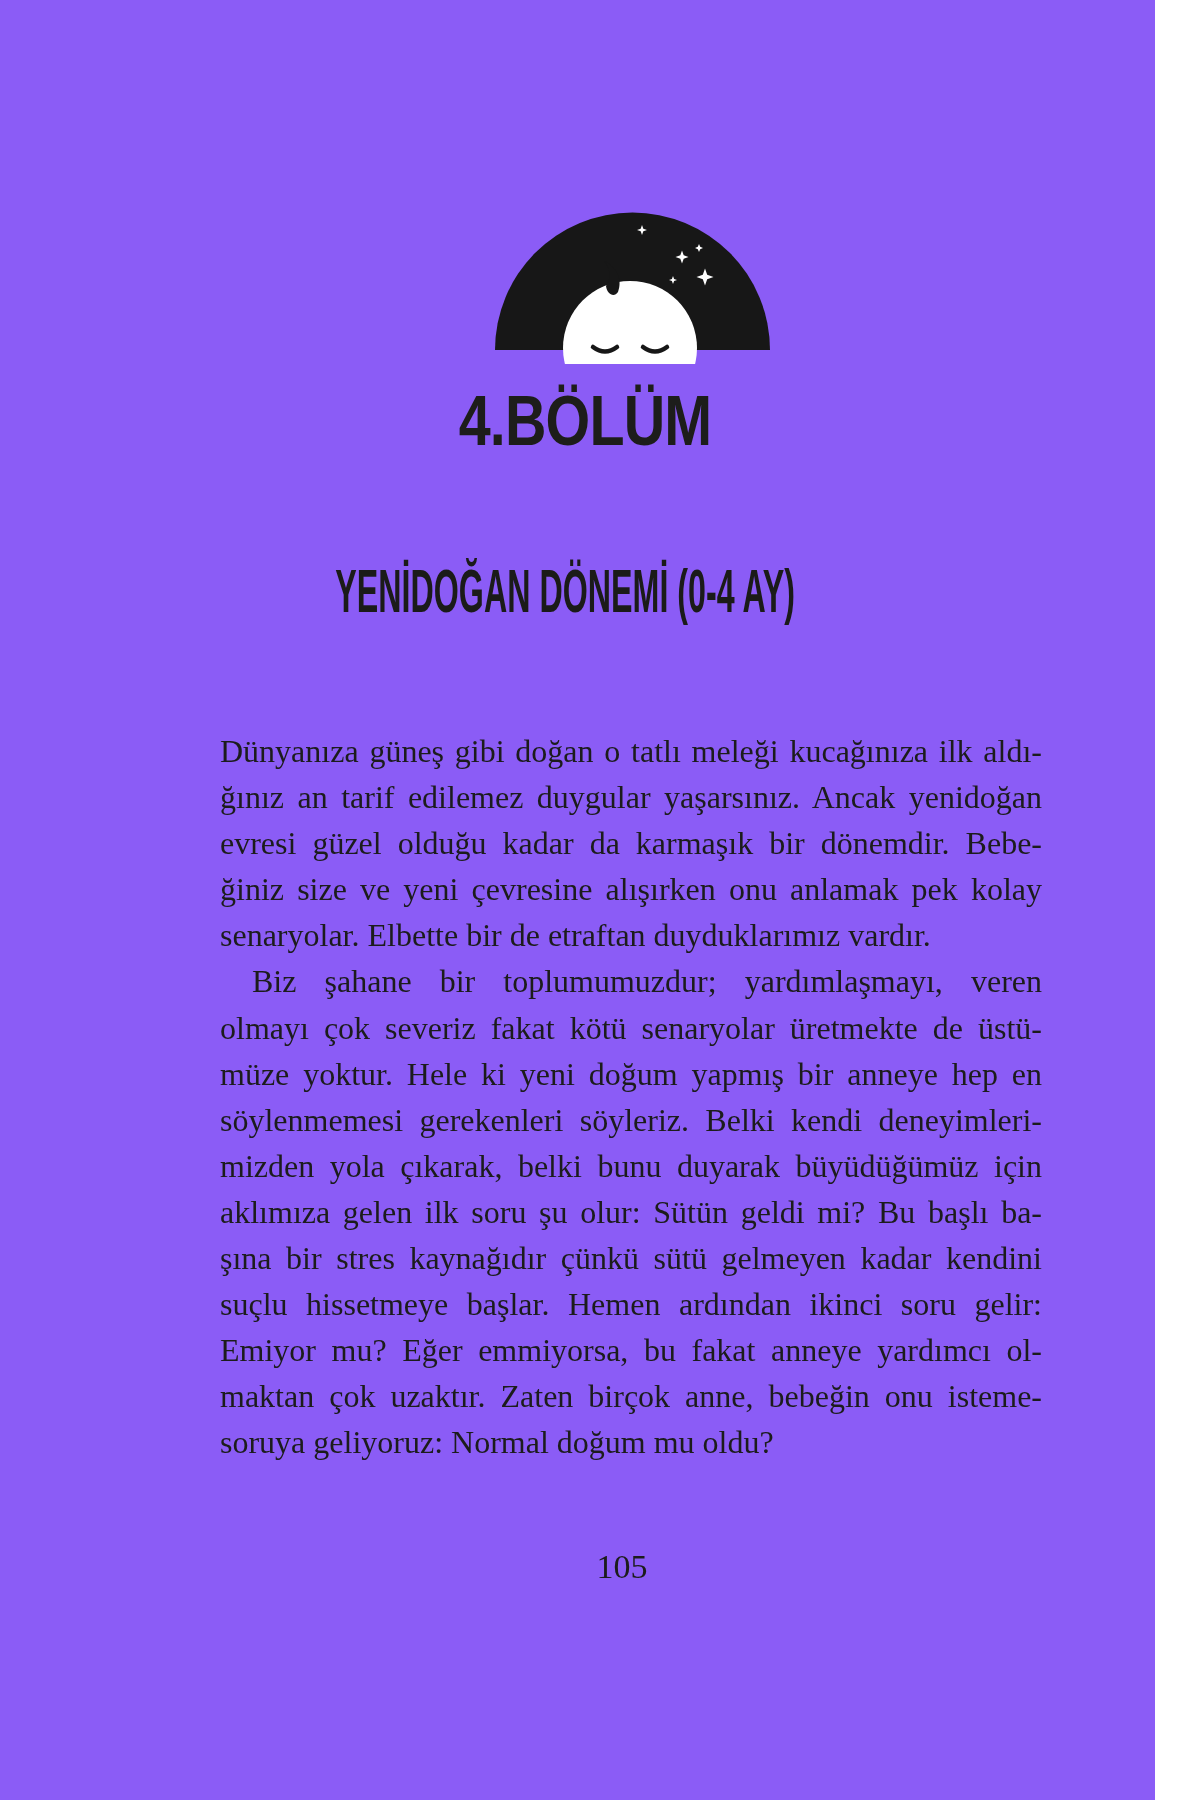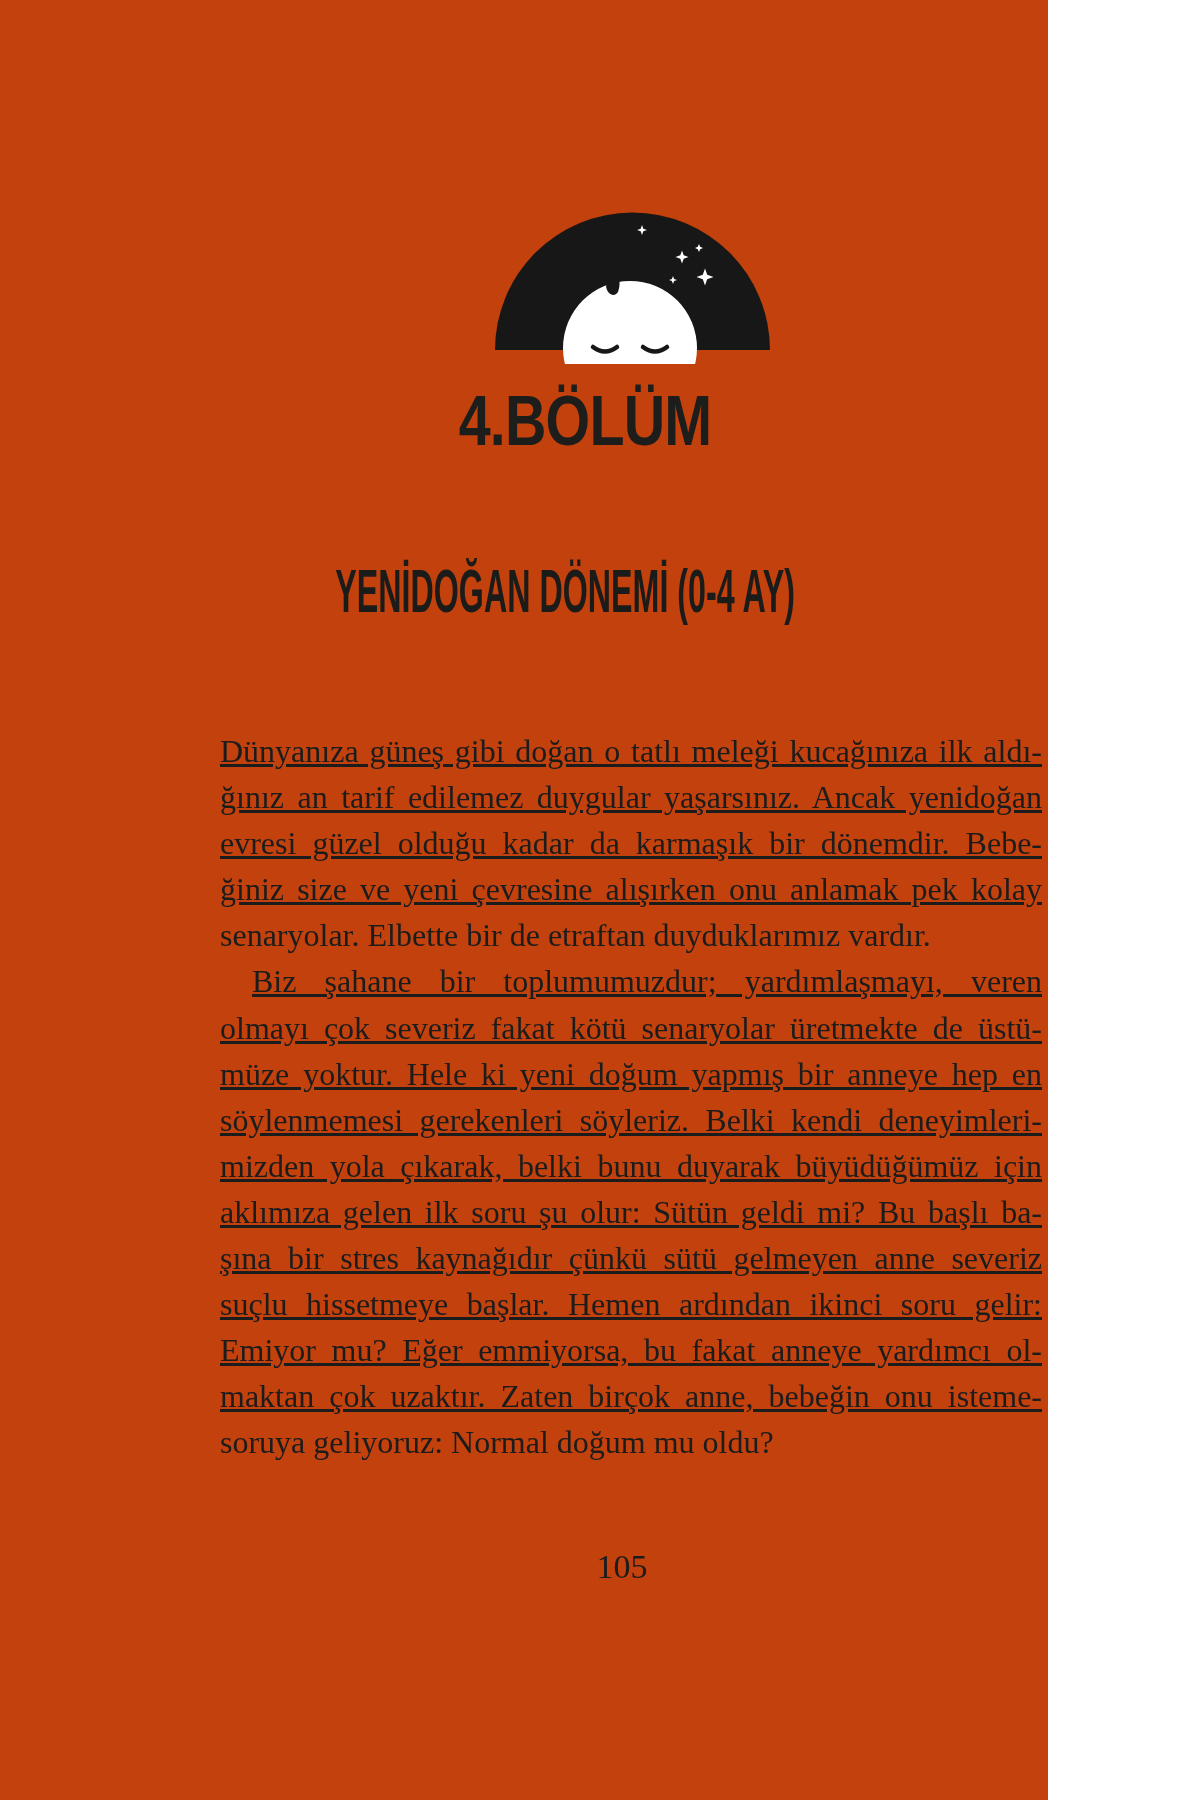--- a/index.html
+++ b/index.html
@@ -5,22 +5,22 @@
   html, body { margin: 0; padding: 0; }
   body {
     width: 1200px; height: 1800px;
     background: #ffffff;
     font-family: "Liberation Serif", serif;
     position: relative;
     overflow: hidden;
   }
   .page {
     position: absolute; inset: 0;
-    width: 1048px; height: 1800px;
-    background: #c2410c;
+    width: 1155px; height: 1800px;
+    background: #8b5cf6;
     overflow: hidden;
   }
   
   .edge-shadow {
     position: absolute;
     left: 1191px; top: 125px;
     width: 6px; height: 1545px;
     background: linear-gradient(to bottom, rgba(230,230,230,0) 0%, #e9e9e9 4%, #ececec 92%, rgba(236,236,236,0) 100%);
   }
   .logo {
@@ -66,21 +66,21 @@
   }
   .body-text {
     position: absolute;
     left: 220px; top: 728px;
     width: 822px;
     font-size: 32px;
     line-height: 46.1px;
     color: #1c1c1c;
   }
   .body-text .line { text-align: justify; }
-  .body-text .line.just { text-align-last: justify; text-decoration: underline; }
+  .body-text .line.just { text-align-last: justify; }
   .body-text .line.indent { text-indent: 32px; }
   .page-number {
     position: absolute;
     left: 22px; top: 1548px;
     width: 1200px;
     text-align: center;
     font-size: 34px;
     color: #1c1c1c;
   }
 </style>
@@ -126,21 +126,21 @@
       <div class="line just">ğınız an tarif edilemez duygular yaşarsınız. Ancak yenidoğan</div>
       <div class="line just">evresi güzel olduğu kadar da karmaşık bir dönemdir. Bebe-</div>
       <div class="line just">ğiniz size ve yeni çevresine alışırken onu anlamak pek kolay</div>
       <div class="line">senaryolar. Elbette bir de etraftan duyduklarımız vardır.</div>
       <div class="line just indent">Biz şahane bir toplumumuzdur; yardımlaşmayı, veren</div>
       <div class="line just">olmayı çok severiz fakat kötü senaryolar üretmekte de üstü-</div>
       <div class="line just">müze yoktur. Hele ki yeni doğum yapmış bir anneye hep en</div>
       <div class="line just">söylenmemesi gerekenleri söyleriz. Belki kendi deneyimleri-</div>
       <div class="line just">mizden yola çıkarak, belki bunu duyarak büyüdüğümüz için</div>
       <div class="line just">aklımıza gelen ilk soru şu olur: Sütün geldi mi? Bu başlı ba-</div>
-      <div class="line just">şına bir stres kaynağıdır çünkü sütü gelmeyen anne severiz</div>
+      <div class="line just">şına bir stres kaynağıdır çünkü sütü gelmeyen kadar kendini</div>
       <div class="line just">suçlu hissetmeye başlar. Hemen ardından ikinci soru gelir:</div>
       <div class="line just">Emiyor mu? Eğer emmiyorsa, bu fakat anneye yardımcı ol-</div>
       <div class="line just">maktan çok uzaktır. Zaten birçok anne, bebeğin onu isteme-</div>
       <div class="line">soruya geliyoruz: Normal doğum mu oldu?</div>
     </div>
 
   <div class="page-number">105</div>
 
 </div>
 

